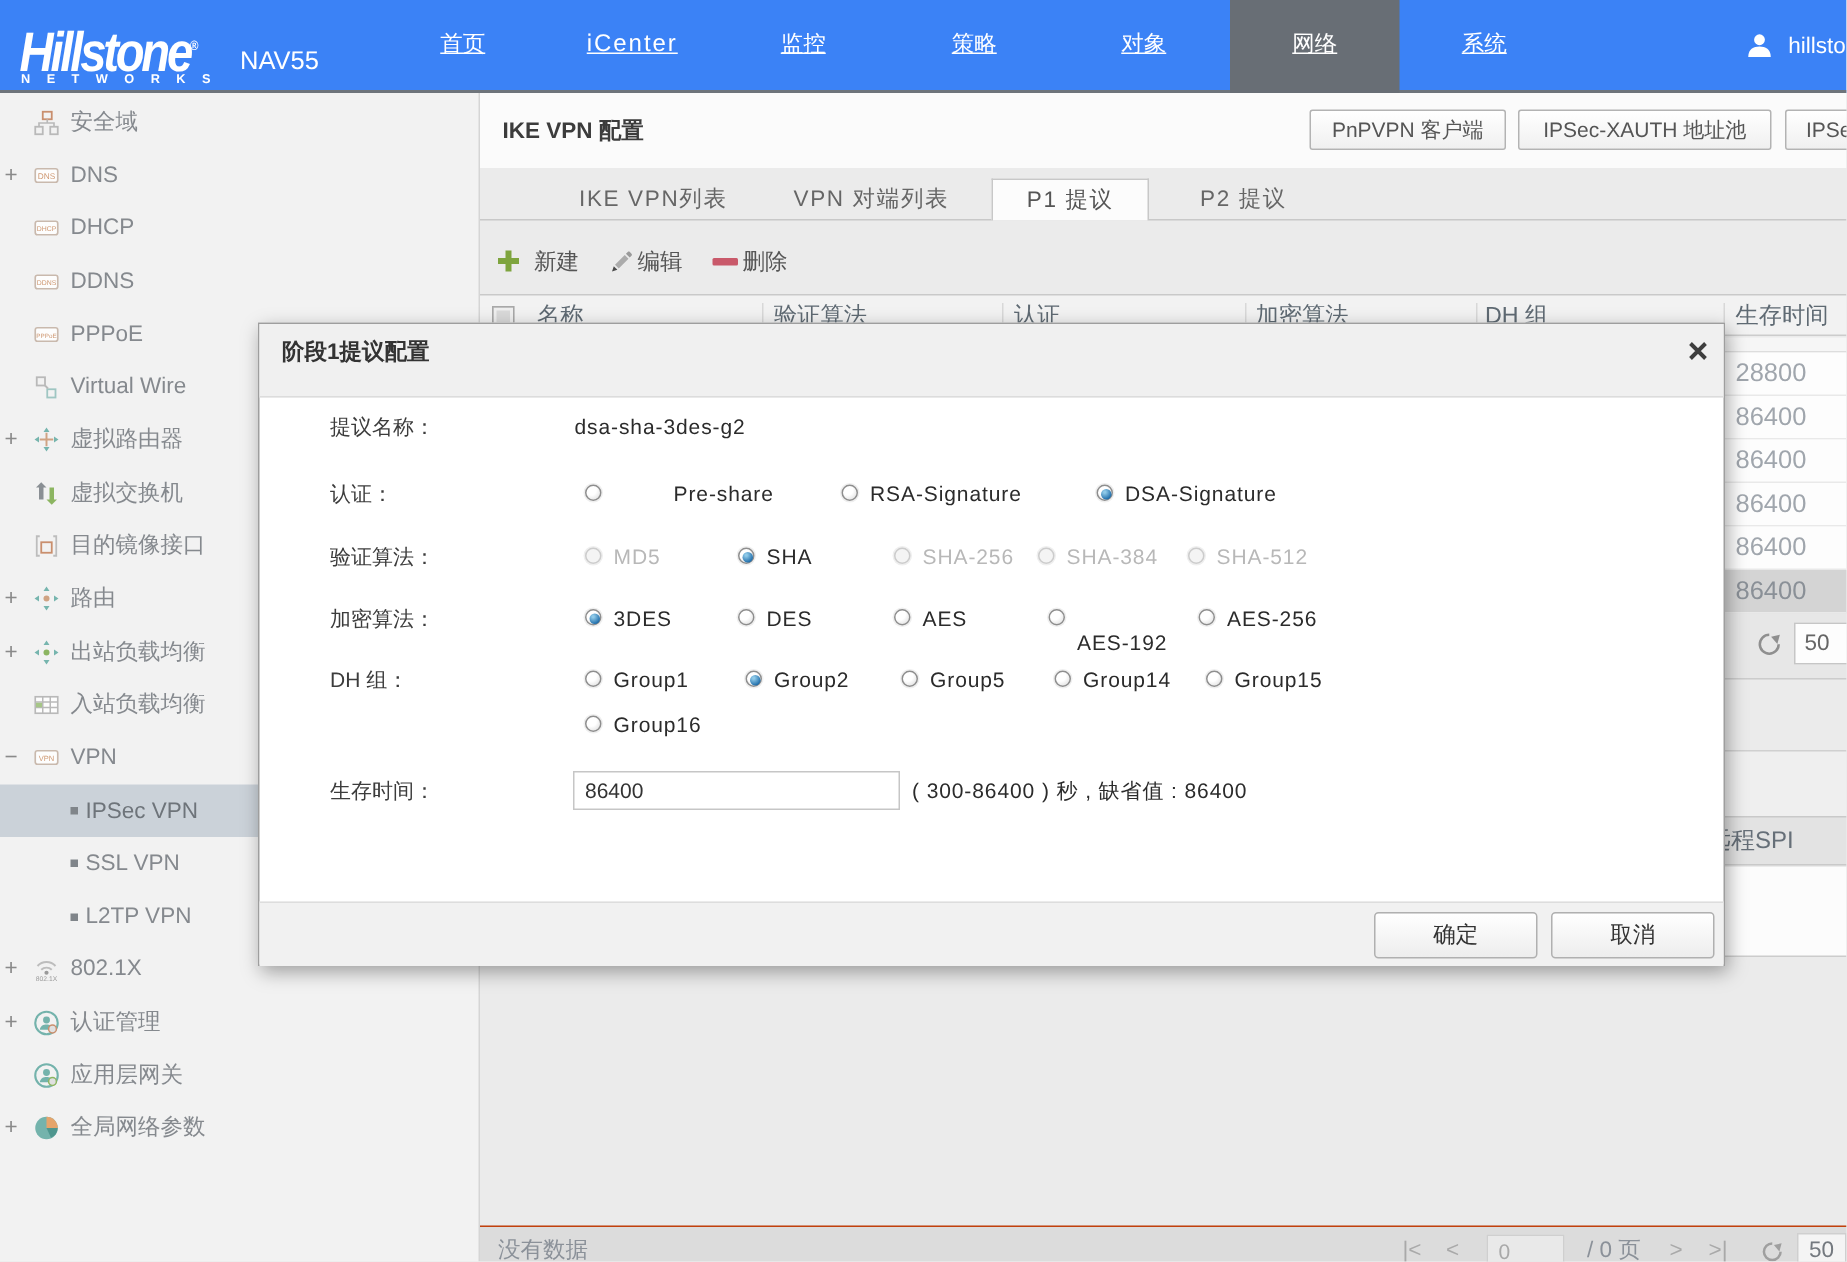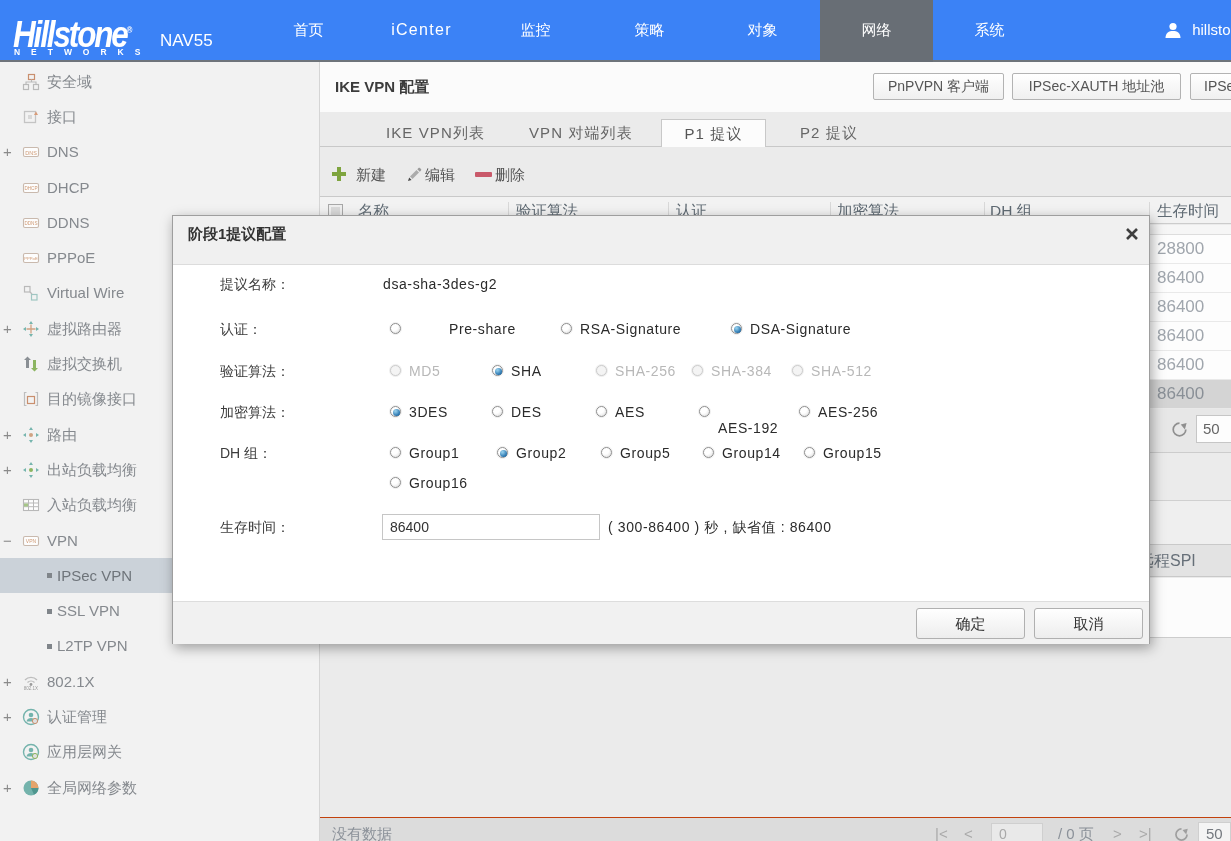--- a/index.html
+++ b/index.html
@@ -2,21 +2,21 @@
 <html><head>
 <meta charset="utf-8">
 <style>
 * { margin:0; padding:0; box-sizing:border-box; }
 html,body { width:1231px; height:841px; overflow:hidden; }
 body { font-family:"Liberation Sans",sans-serif; position:relative; background:#ebebeb; }
 .abs { position:absolute; }
 
 
 #nav { position:absolute; left:0; top:0; width:1231px; height:62px; background:#3b82f6; border-bottom:2px solid #6e747b; }
-.navitem { position:absolute; top:0; height:62px; width:113px; line-height:60px; text-align:center; color:#fff; font-size:15px; }
+.navitem { position:absolute; top:0; height:62px; width:113px; line-height:60px; text-align:center; color:#fff; font-size:15px;text-decoration:underline; }
 .navitem.active { background:#686e75; }
 #logo { position:absolute; left:13px; top:13px; color:#fff; width:200px; }
 #logo .big { font-style:italic; font-weight:bold; font-size:37px; letter-spacing:-2.5px; line-height:34px; transform:scaleX(0.85); transform-origin:left center; }
 #logo .sub { position:absolute; left:1px; top:34px; font-size:8.5px; font-weight:bold; letter-spacing:4.3px; }
 #nav55 { position:absolute; left:160px; top:31px; color:#fff; font-size:17px; }
 #user { position:absolute; left:1163px; top:20px; color:#fff; font-size:15px; white-space:nowrap; }
 
 
 #side { position:absolute; left:0; top:62px; width:320px; height:779px; background:#f2f2f2; border-right:1px solid #d5d5d5; }
 .srow { position:relative; height:35.3px; }
@@ -98,28 +98,20 @@
 <div class="srow">
       <span class="ic"><svg width="18" height="18" viewBox="0 0 18 18">
           <rect x="6.5" y="1.5" width="6" height="5" fill="none" stroke="#c98f6e" stroke-width="1.2"></rect>
           <rect x="1.5" y="11.5" width="5" height="5" fill="none" stroke="#b9b9b9" stroke-width="1.2"></rect>
           <rect x="11.5" y="11.5" width="5" height="5" fill="none" stroke="#b9b9b9" stroke-width="1.2"></rect>
           <path d="M9.5 6.5 V9 M4 11.5 V9 H14 V11.5" fill="none" stroke="#b9b9b9" stroke-width="1.1"></path>
         </svg></span>
       <span class="lb">安全域</span>
     </div>
 <div class="srow">
-      <span class="ic"><svg width="18" height="18" viewBox="0 0 18 18">
-          <rect x="2.5" y="3.5" width="11" height="11" fill="none" stroke="#c4c4c4" stroke-width="1.3"></rect>
-          <path d="M12 7 L16 7 L14 3.5 Z" fill="#d89b79"></path>
-          <rect x="6" y="7" width="4" height="4" fill="#d8d8d8"></rect>
-        </svg></span>
-      <span class="lb">接口</span>
-    </div>
-<div class="srow">
       <span class="pm">+</span>
       <span class="ic"><svg width="18" height="18" viewBox="0 0 18 18">
           <rect x="1.5" y="4.5" width="15" height="9" rx="1.5" fill="#fdfdfd" stroke="#c9b9ad" stroke-width="1.1"></rect>
           <text x="9" y="11.5" font-size="5.5" fill="#cf9973" text-anchor="middle" font-family="Liberation Sans">DNS</text>
         </svg></span>
       <span class="lb">DNS</span>
     </div>
 <div class="srow">
       <span class="ic"><svg width="18" height="18" viewBox="0 0 18 18">
           <rect x="1.5" y="4.5" width="15" height="9" rx="1.5" fill="#fdfdfd" stroke="#c9b9ad" stroke-width="1.1"></rect>

